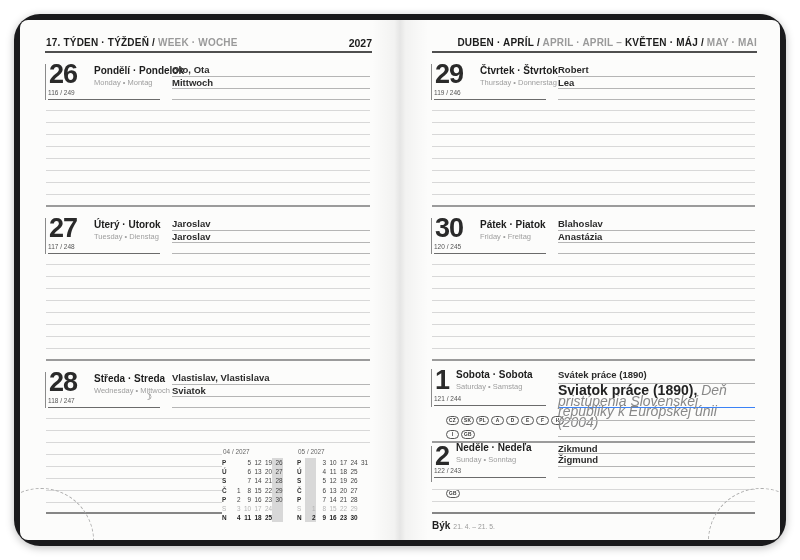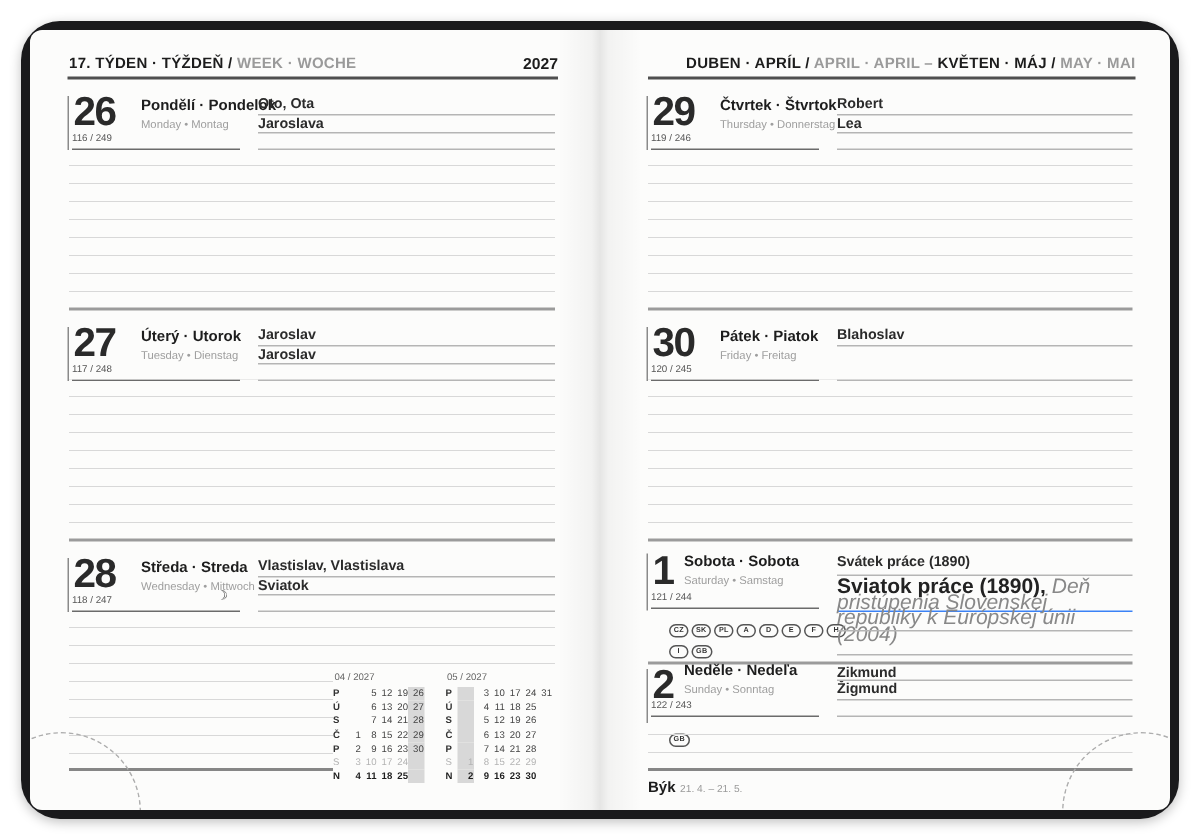--- a/index.html
+++ b/index.html
@@ -102,21 +102,21 @@
 
    <div class="blk L" style="left:26px;top:33px;width:324px;height:152px">
      <span class="vbar"></span>
      <div class="dnum">26</div>
      <div class="dnames">
        <div class="dlocal">Pondělí · Pondelok</div>
        <div class="dintl">Monday • Montag</div>
      </div>
      <div class="counter">116 / 249</div>
      <div class="nrow r1">Oto, Ota</div>
-     <div class="nrow r2">Jaroslava</div>
+     <div class="nrow r2">Mittwoch</div>
      <div class="nrow r3"></div>
      <div class="linegrid" style="width:324px;height:96px"></div>
    </div>
    <div class="sep" style="left:26px;top:185px;width:324px"></div>
 
    <div class="blk L" style="left:26px;top:187px;width:324px;height:152px">
      <span class="vbar"></span>
      <div class="dnum">27</div>
      <div class="dnames">
        <div class="dlocal">Úterý · Utorok</div>
@@ -290,20 +290,21 @@
 
    <div class="blk R" style="left:412px;top:187px;width:323px;height:152px">
      <span class="vbar"></span>
      <div class="dnum">30</div>
      <div class="dnames">
        <div class="dlocal">Pátek · Piatok</div>
        <div class="dintl">Friday • Freitag</div>
      </div>
      <div class="counter">120 / 245</div>
      <div class="nrow r1">Blahoslav</div>
+     <div class="nrow r2">Anastázia</div>
      <div class="nrow r3"></div>
      <div class="linegrid" style="width:323px;height:96px"></div>
    </div>
    <div class="sep" style="left:412px;top:339px;width:323px"></div>
 
    <div class="blk R cF tight" style="left:412px;top:341px;width:323px;height:80px">
      <span class="vbar"></span>
      <div class="dnum">1</div>
      <div class="dnames">
        <div class="dlocal">Sobota · Sobota</div>

